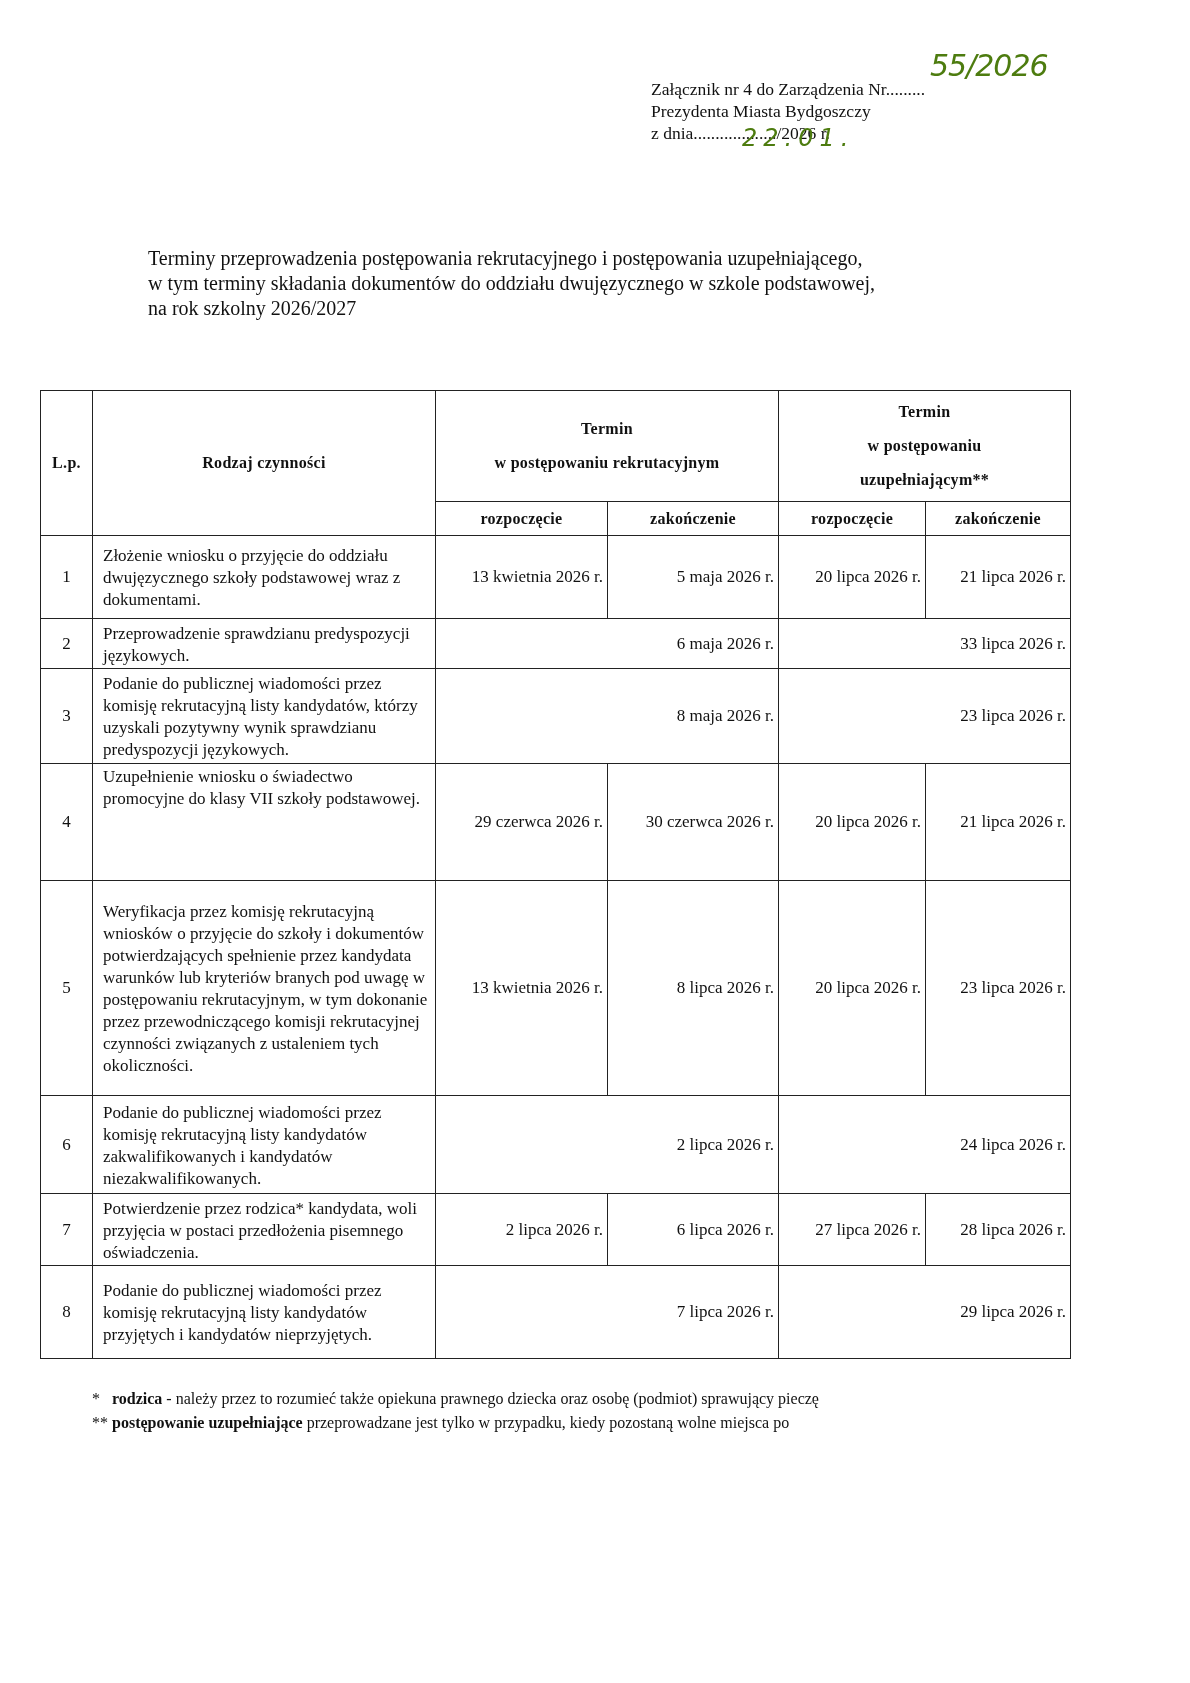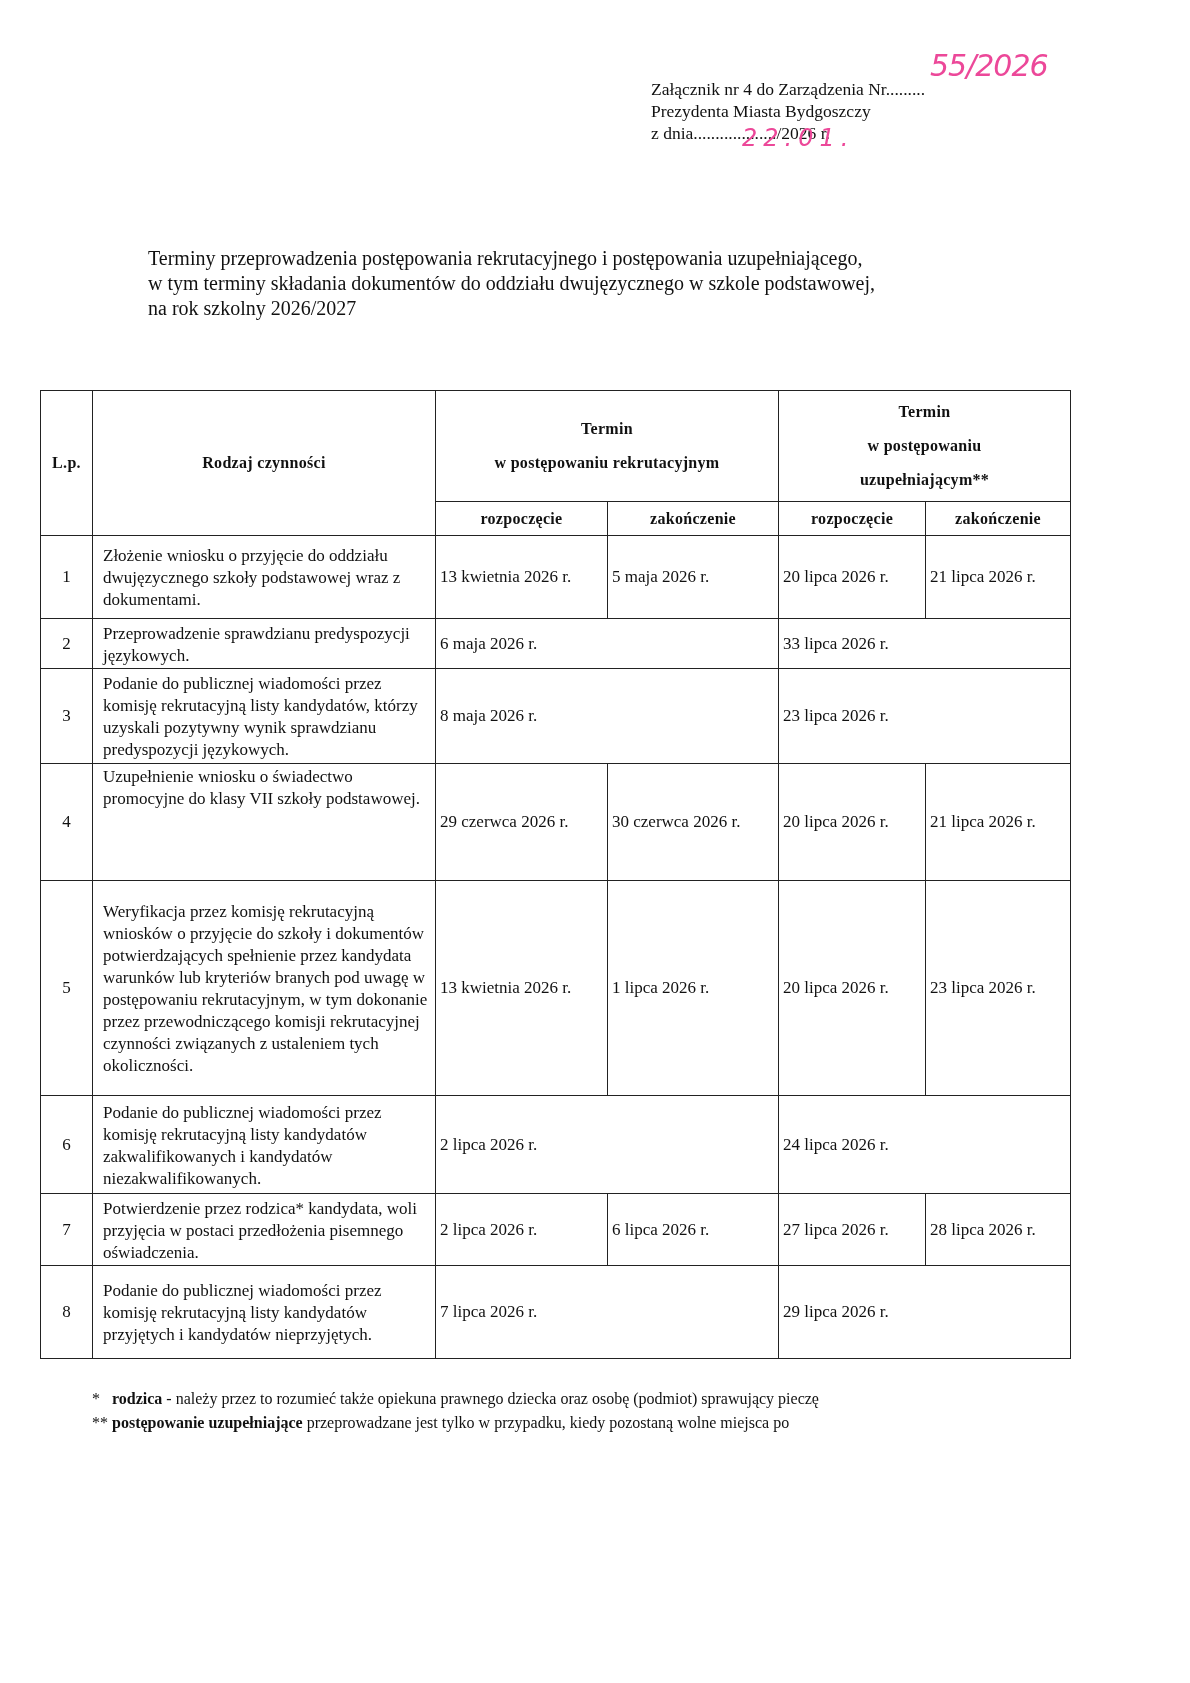--- a/index.html
+++ b/index.html
@@ -1,28 +1,28 @@
 <!DOCTYPE html>
 <html><head>
 <meta charset="utf-8">
 <style>
   html, body { margin:0; padding:0; background:#fff; }
   body { width:1190px; height:1683px; position:relative; font-family:"Liberation Serif", serif; color:#111; overflow:hidden; }
   .header-block { position:absolute; left:651px; top:78px; font-size:17.5px; line-height:22px; }
   .header-block div { white-space:nowrap; }
-  .hw { position:absolute; font-family:"DejaVu Sans", sans-serif; color:#ec4899; font-style:italic; }
+  .hw { position:absolute; font-family:"DejaVu Sans", sans-serif; color:#4d7c0f; font-style:italic; }
   .hw-nr { left:930px; top:48px; font-size:30px; letter-spacing:-1px; }
   .hw-date { left:702px; top:124px; font-size:24px; letter-spacing:6px;margin-left:40px; }
   .title { position:absolute; left:148px; top:246px; font-size:20px; font-weight:normal; line-height:25px; white-space:nowrap; }
   table.sched { position:absolute; left:40px; top:390px; border-collapse:collapse; table-layout:fixed; width:1030px; font-size:17px; }
   table.sched td, table.sched th { border:1.4px solid #222; padding:4px; vertical-align:middle; }
   th { font-weight:bold; font-size:16px; letter-spacing:0.3px; text-align:center; }
   td.num { text-align:center; }
   td.act { padding:2px 4px 0 10px !important; line-height:22px; text-align:left; }
-  td.date { text-align:left; white-space:nowrap; }
+  td.date { text-align:right; white-space:nowrap; }
   .hdr-lines div { line-height:34px; }
   .footnotes { position:absolute; left:92px; top:1388px; font-size:16px; line-height:22px; }
   .fn { position:relative; }
   .fn1 { top:0; }
   .fn2 { margin-top:2px; }
   .indent1 { padding-left:113px; }
   .indent2 { padding-left:26px; }
 </style>
 </head>
 <body>
@@ -96,21 +96,21 @@
     <td class="act" style="vertical-align:top">Uzupełnienie wniosku o świadectwo promocyjne do klasy VII szkoły podstawowej.</td>
     <td class="date">29 czerwca 2026 r.</td>
     <td class="date">30 czerwca 2026 r.</td>
     <td class="date">20 lipca 2026 r.</td>
     <td class="date">21 lipca 2026 r.</td>
   </tr>
   <tr style="height:215px">
     <td class="num">5</td>
     <td class="act">Weryfikacja przez komisję rekrutacyjną wniosków o przyjęcie do szkoły i dokumentów potwierdzających spełnienie przez kandydata warunków lub kryteriów branych pod uwagę w postępowaniu rekrutacyjnym, w tym dokonanie przez przewodniczącego komisji rekrutacyjnej czynności związanych z ustaleniem tych okoliczności.</td>
     <td class="date">13 kwietnia 2026 r.</td>
-    <td class="date">1 lipca 2026 r.</td>
+    <td class="date">8 lipca 2026 r.</td>
     <td class="date">20 lipca 2026 r.</td>
     <td class="date">23 lipca 2026 r.</td>
   </tr>
   <tr style="height:98px">
     <td class="num">6</td>
     <td class="act">Podanie do publicznej wiadomości przez komisję rekrutacyjną listy kandydatów zakwalifikowanych i kandydatów niezakwalifikowanych.</td>
     <td class="date" colspan="2">2 lipca 2026 r.</td>
     <td class="date" colspan="2">24 lipca 2026 r.</td>
   </tr>
   <tr style="height:72px">

